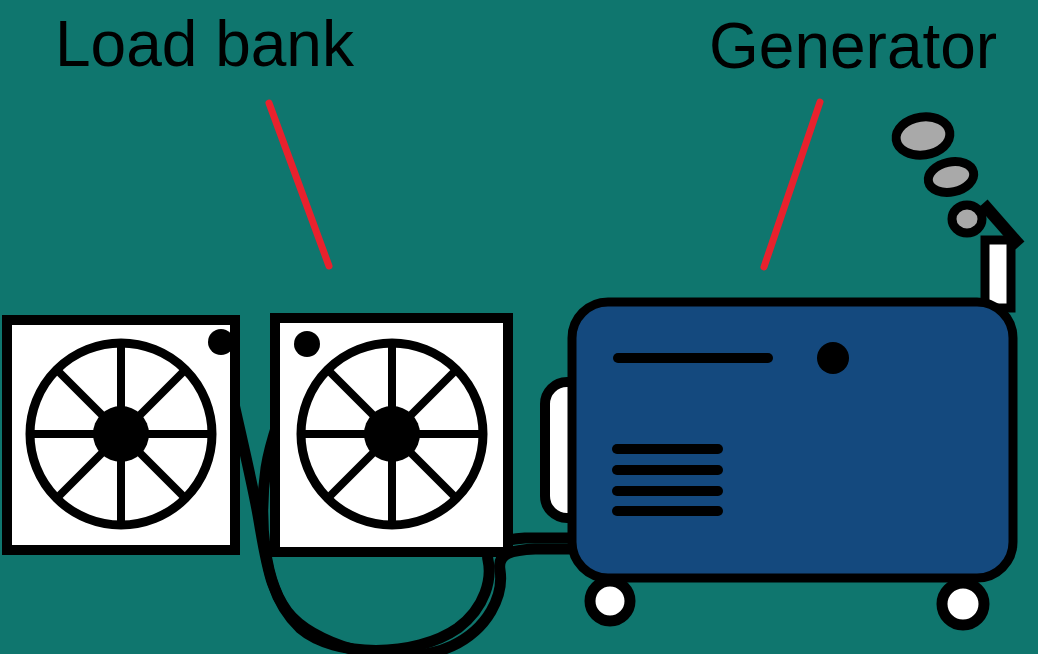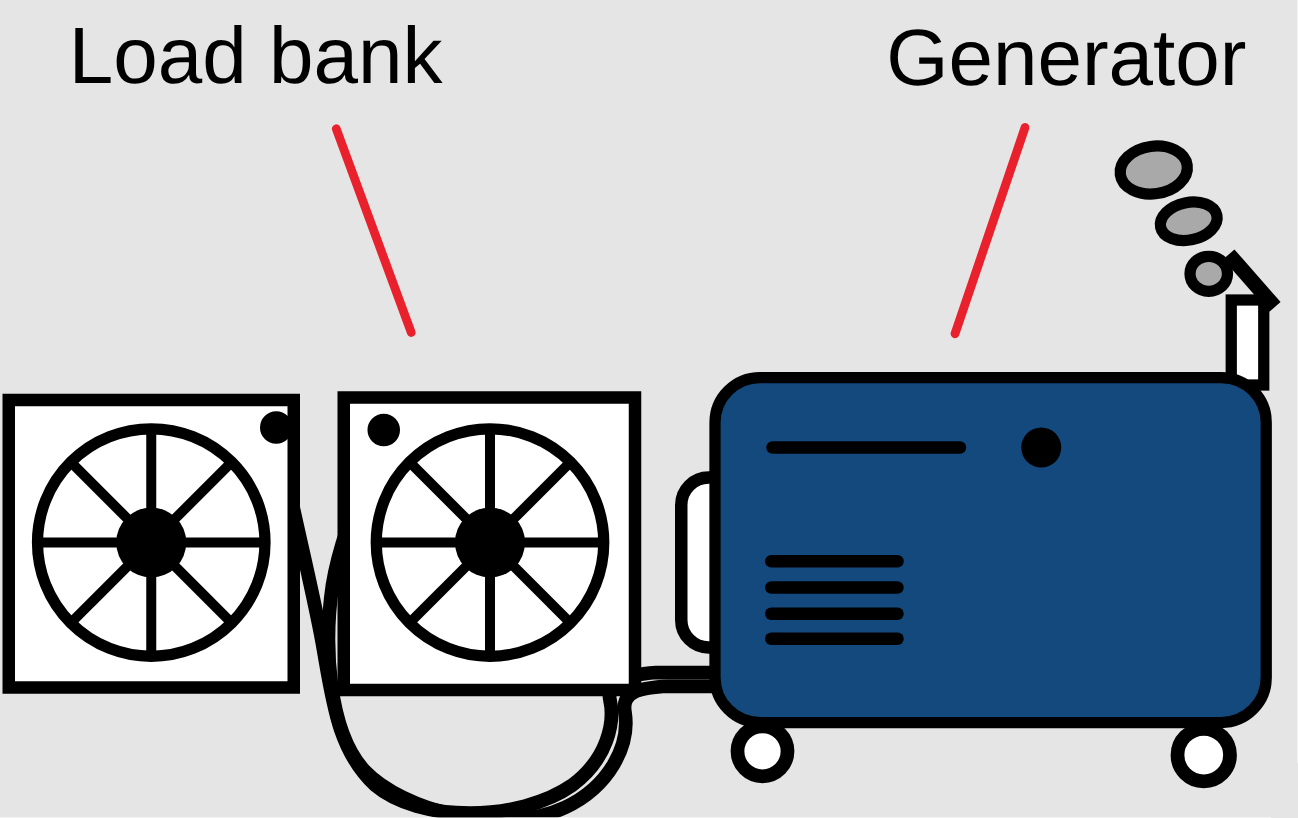--- a/index.html
+++ b/index.html
@@ -5,21 +5,21 @@
   html, body {
     margin: 0;
     padding: 0;
     background: #ffffff;
     font-family: "Liberation Sans", sans-serif;
   }
   .canvas {
     position: relative;
     width: 1038px;
     height: 654px;
-    background: #e5e5e5;
+    background: #0f766e;
     overflow: hidden;
   }
   .canvas svg {
     position: absolute;
     left: 0;
     top: 0;
     display: block;
   }
   text.label {
     font-family: "Liberation Sans", sans-serif;

